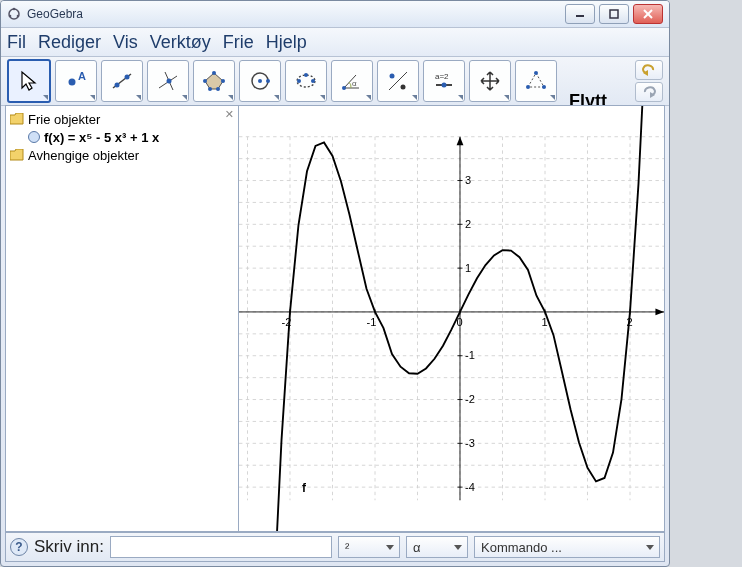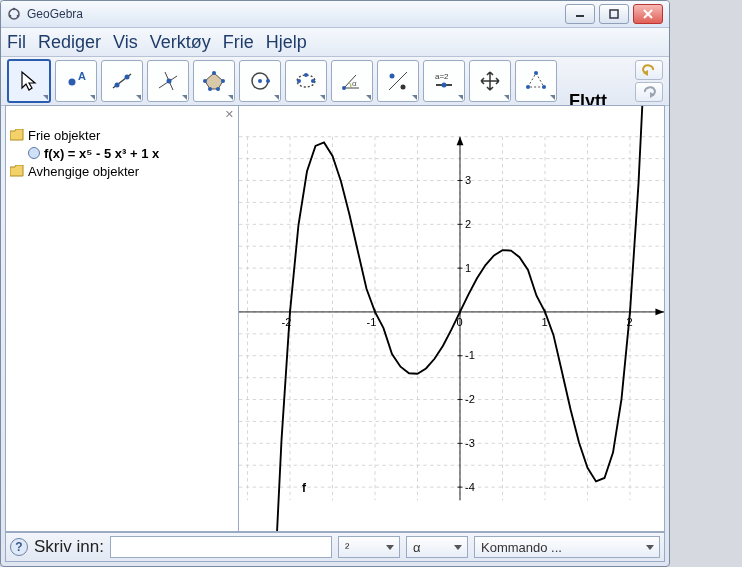--- a/index.html
+++ b/index.html
@@ -16,21 +16,21 @@
   .toolbar{height:48px;background:linear-gradient(#f2f5fa,#e2e9f4);border-bottom:1px solid #b7c2d4;display:flex;align-items:center;padding:0 6px;}
   .tool{width:40px;height:40px;border:1px solid #9aaac2;border-radius:3px;margin-right:4px;background:#fdfefe;position:relative;display:flex;align-items:center;justify-content:center;}
   .tool.selected{border:2px solid #2a5db0;background:#eaf1ff;}
   .tool .dd{position:absolute;right:1px;bottom:1px;width:0;height:0;border-left:5px solid transparent;border-top:5px solid #6b7f9c;}
   .tool-label{font-weight:bold;font-size:18px;color:#000;margin-left:8px;flex:1;margin-top:40px;}
   .undo-stack{display:flex;flex-direction:column;gap:2px;margin-left:4px;}
   .ubtn{width:26px;height:18px;border:1px solid #b0bccd;border-radius:3px;background:linear-gradient(#fefefe,#e8eef8);display:flex;align-items:center;justify-content:center;}
   .body{position:absolute;top:104px;left:4px;right:4px;bottom:34px;display:flex;border:1px solid #9aaac2;background:#fff;}
   .algebra{width:232px;border-right:1px solid #9aaac2;background:#fff;position:relative;overflow:hidden;font-size:13px;color:#000;}
   .algebra .close-x{position:absolute;top:2px;right:4px;color:#888;font-size:11px;cursor:default;}
-  .tree{padding:20px 4px;}
+  .tree{padding:4px 4px;}
   .tree-row{display:flex;align-items:center;height:18px;}
   .folder{width:14px;height:12px;margin-right:4px;}
   .bullet{width:10px;height:10px;border:1px solid #5b7aa8;border-radius:50%;background:#cfe0f7;margin:0 4px 0 18px;}
   .tree-row b{font-weight:bold;}
   .graph{flex:1;position:relative;background:#fff;overflow:hidden;}
   .statusbar{position:absolute;left:4px;right:4px;bottom:4px;height:28px;background:linear-gradient(#f2f5fa,#e2e9f4);border:1px solid #9aaac2;display:flex;align-items:center;padding:0 4px;gap:6px;}
   .help-icon{width:16px;height:16px;border-radius:50%;border:1px solid #6d84a6;background:#dfe9f7;color:#3a5a8a;font-weight:bold;font-size:12px;display:flex;align-items:center;justify-content:center;}
   .input-label{color:#222;font-size:17px;}
   .txt{height:22px;border:1px solid #9aaac2;background:#fff;box-sizing:border-box;}
   .combo{height:22px;border:1px solid #9aaac2;background:linear-gradient(#fefefe,#e8eef8);display:flex;align-items:center;padding:0 18px 0 6px;position:relative;font-size:13px;color:#333;box-sizing:border-box;}

